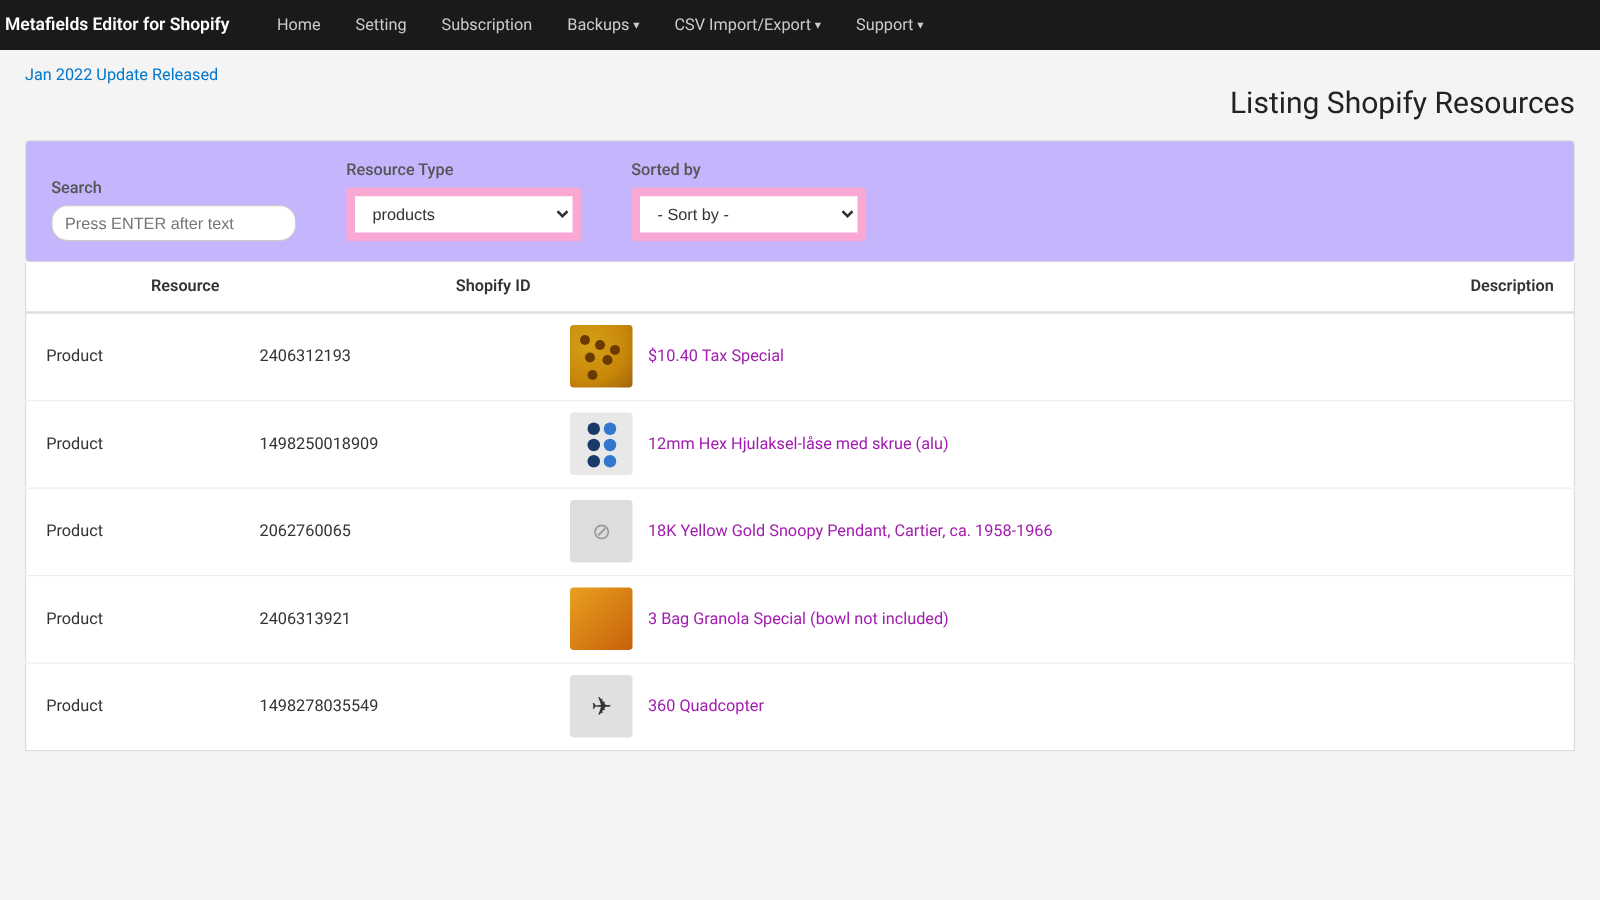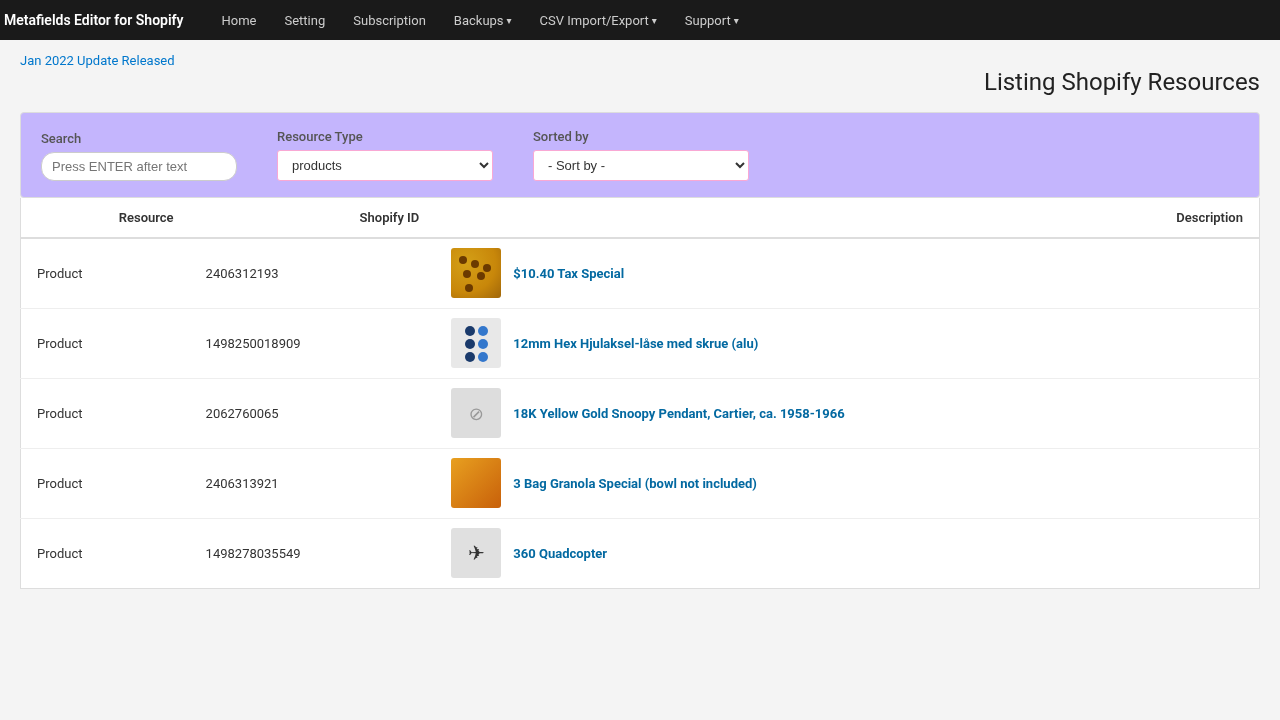--- a/index.html
+++ b/index.html
@@ -92,26 +92,26 @@
     .filter-input {
       border: 1px solid #ccc;
       border-radius: 13px;
       padding: 6px 10px;
       font-size: 13px;
       color: #999;
       width: 196px;
       outline: none;
     }
     .filter-select {
-      border: 1px solid #f9a8d4;
+      border: 7px solid #f9a8d4;
       border-radius: 3px;
       padding: 6px 10px;
       font-size: 13px;
       color: #333;
-      width: 216px;
+      width: 188px;
       background: #fff;
       cursor: pointer;
       outline: none;
       appearance: auto;
     }
 
     
     .resource-table {
       width: 100%;
       border-collapse: collapse;
@@ -133,24 +133,23 @@
     .resource-table td {
       padding: 8px 16px;
       font-size: 13px;
       color: #333;
       border-bottom: 1px solid #eee;
       vertical-align: middle;
     }
     .resource-table tbody tr { height: 70px; padding-left: 20px; }
     .resource-table tbody tr:last-child td { border-bottom: none; }
     .product-link {
-      color: #0369a1;
+      color: #a21caf;
       text-decoration: none;
       font-size: 13px;
-      font-weight: bold;
     }
 
     .desc-cell {
       display: flex;
       align-items: center;
       gap: 12px;
     }
 
     
     .img-cookies {

